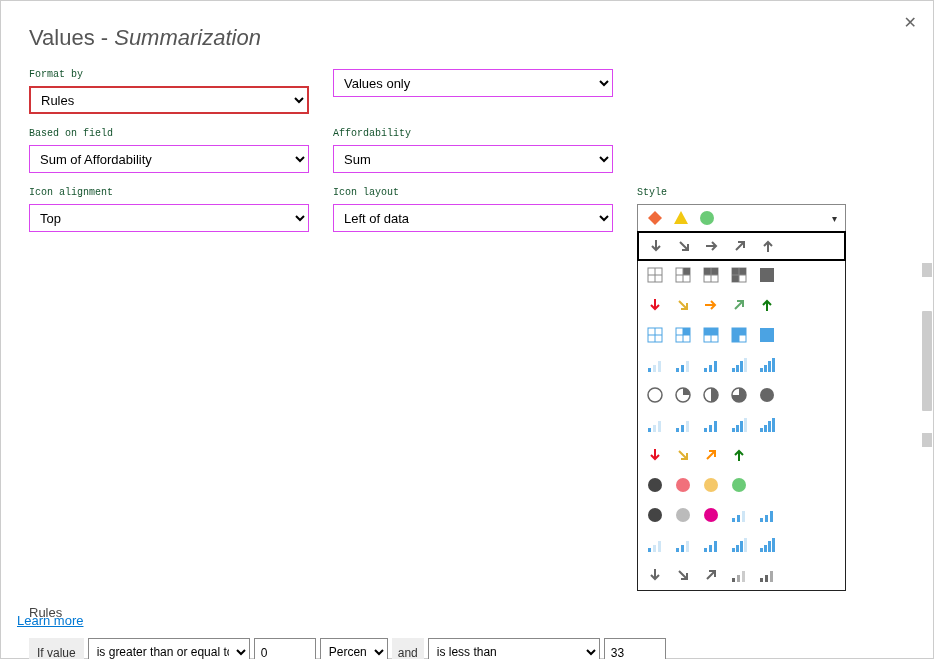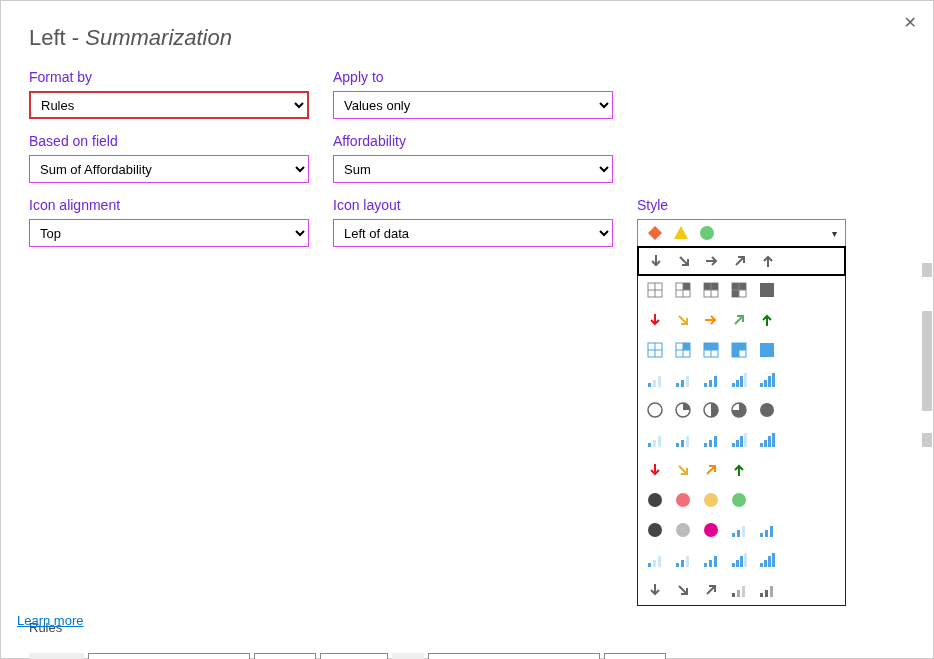--- a/index.html
+++ b/index.html
@@ -38,23 +38,24 @@
   .title .sub { font-style: italic; }
   .row {
     display: flex;
     margin-bottom: 14px;
     gap: 24px;
   }
   .col {
     width: 280px;
   }
   .label {
-    font-size: 14px;
-    color: #6d28d9;
+    font-size: 10px;
+    color: #14532d;
     margin-bottom: 6px;
+    font-family: Liberation Mono, monospace;
   }
   select {
     width: 100%;
     height: 28px;
     border: 1px solid #d946ef;
     background: #fff;
     font-size: 13px;
     padding: 0 6px;
     font-family: inherit;
   }
@@ -190,33 +191,32 @@
   .icon-rail { display:flex; gap:8px; align-items:center; }
 </style>
 </head>
 <body>
 
 <div class="dialog">
 
   <button class="close-btn">✕</button>
 
   <div class="title">
-    <span class="main">Left -</span>
+    <span class="main">Values -</span>
     <span class="sub">Summarization</span>
   </div>
 
   <div class="row">
     <div class="col">
       <div class="label">Format by</div>
       <select class="highlight-red">
         <option>Rules</option>
       </select>
     </div>
     <div class="col">
-      <div class="label">Apply to</div>
       <select>
         <option>Values only</option>
       </select>
     </div>
   </div>
 
   <div class="row">
     <div class="col">
       <div class="label">Based on field</div>
       <select>

